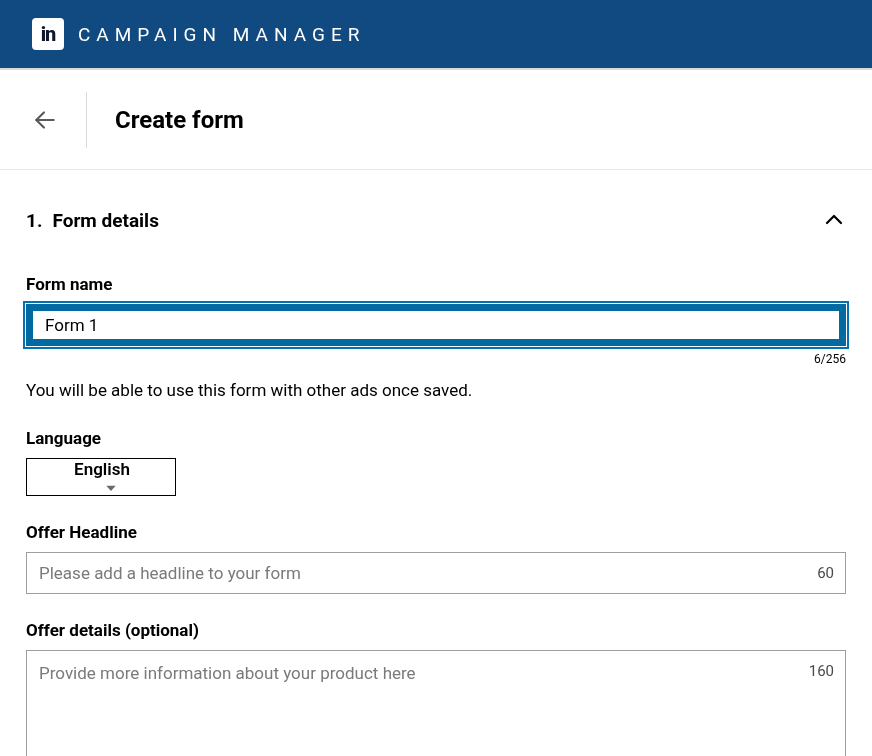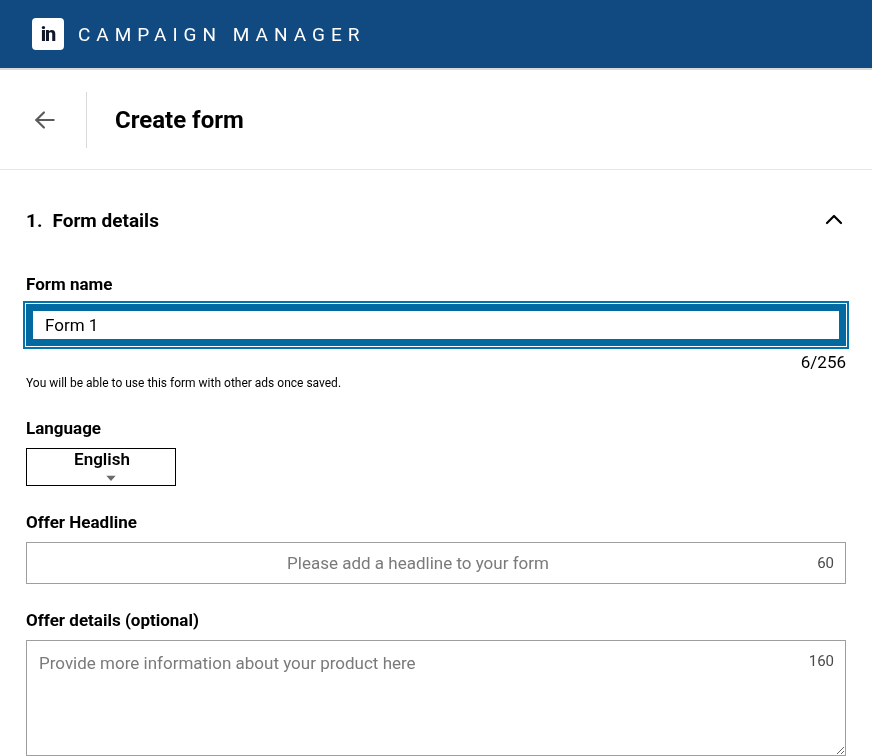--- a/index.html
+++ b/index.html
@@ -105,21 +105,20 @@
       font-family: inherit;
     }
     .text-input-plain {
       width: 100%;
       height: 42px;
       border: 1px solid #9e9e9e;
       padding: 0 12px 0 12px;
       font-size: 17px;
       font-family: inherit;
       position: relative;
-      text-align: center;
     }
     .text-input-plain::placeholder {
       color: #7a7a7a;
     }
     .input-wrap {
       position: relative;
     }
     .input-counter-inside {
       position: absolute;
       right: 12px;
@@ -130,28 +129,28 @@
     }
     .textarea-counter-inside {
       position: absolute;
       right: 12px;
       top: 12px;
       font-size: 15px;
       color: #4a4a4a;
     }
     .counter-row {
       text-align: right;
-      font-size: 17px;
+      font-size: 12px;
       margin-top: 6px;
       color: #000;
     }
     .helper-text {
-      font-size: 12px;
+      font-size: 17px;
       color: #000;
-      margin-top: 4px;
+      margin-top: 14px;
     }
     .select-box {
       display: inline-flex;
       align-items: center;
       justify-content: space-between;
       border: 1px solid #000;
       height: 38px;
       padding: 0 12px 0 14px;
       min-width: 150px;
       cursor: pointer;

